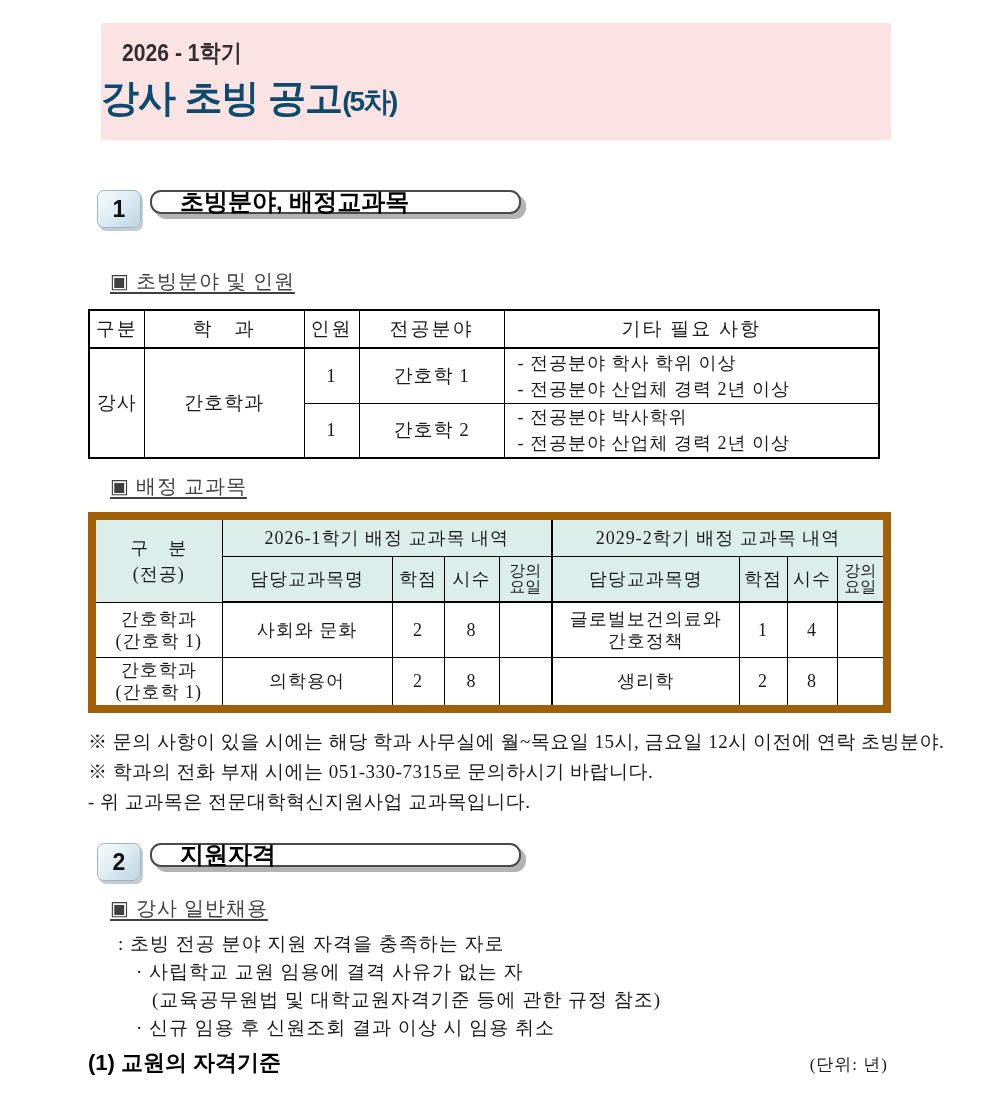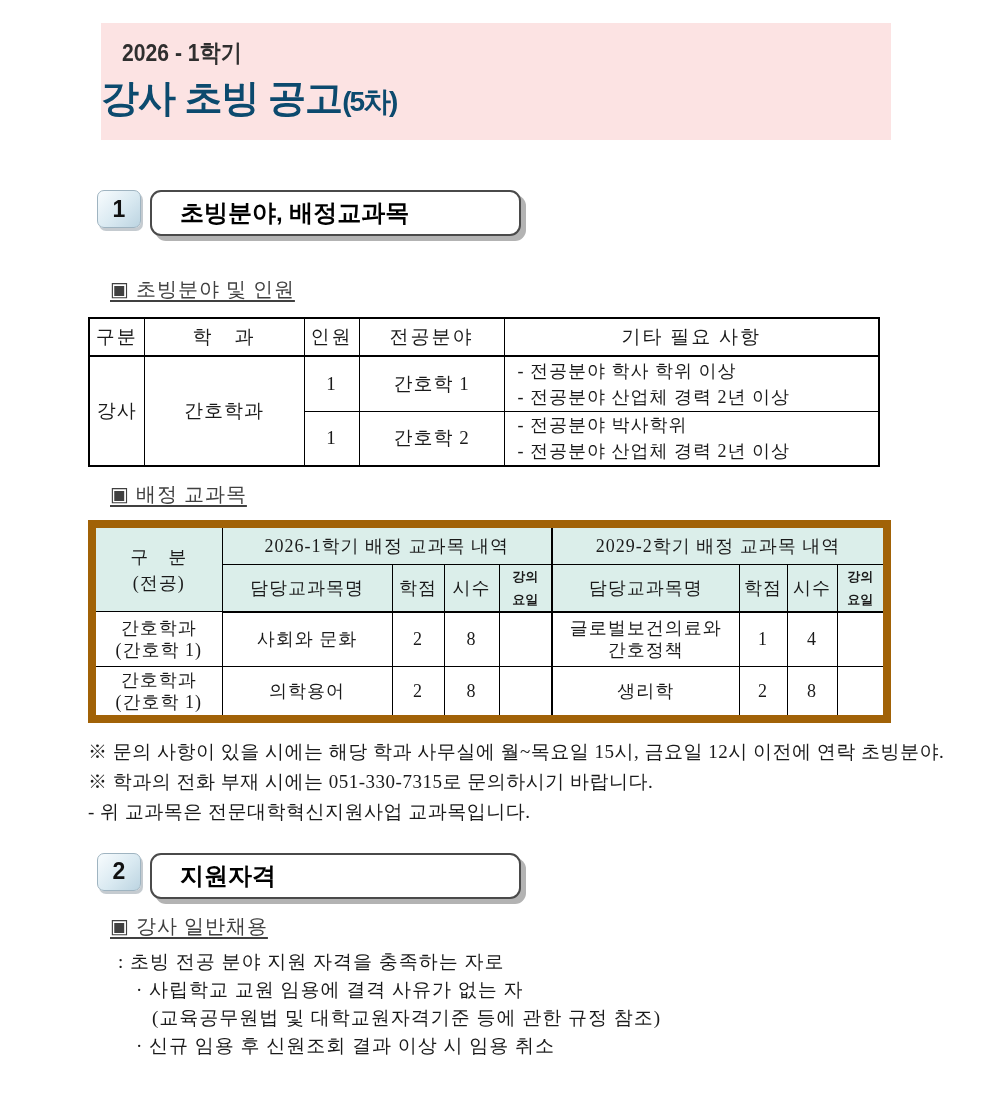--- a/index.html
+++ b/index.html
@@ -40,21 +40,21 @@
   .badge {
     width: 44px; height: 38px; flex: 0 0 44px;
     background: linear-gradient(135deg, #f8fcfe 0%, #d9e9f1 55%, #bcd4e1 100%);
     border: 1px solid #9fb4c1; border-radius: 7px;
     box-shadow: 2px 3px 0 rgba(150,160,170,.55);
     display: flex; align-items: center; justify-content: center;
     font-family: "Liberation Sans", "DejaVu Sans", sans-serif;
     font-weight: bold; font-size: 23px; color: #111;
   }
   .title-box {
-    margin-left: 9px; width: 371px; height: 46px;
+    margin-left: 9px; width: 371px; height: 24px;
     background: #ffffff;
     border: 2px solid #4a4a4a; border-radius: 11px;
     box-shadow: 5px 5px 0 #b3b3b3;
     display: flex; align-items: center;
     padding-left: 28px;
     font-family: "Liberation Sans", "DejaVu Sans", sans-serif;
     font-weight: bold; font-size: 24px; color: #000;
   }
 
   
@@ -80,21 +80,21 @@
   .recruit-table td.req {
     text-align: left; padding-left: 13px;
     white-space: pre-line; line-height: 26px; font-size: 18px;
   }
 
   .assign-table { margin-top: 12px; width: 795px; font-size: 18px; }
   .assign-table { border: 8px solid #a16207; }
   .assign-table th { font-weight: normal; background: #dbeeea; letter-spacing: 1px; }
   .assign-table tr.hrowA th { height: 40px; }
   .assign-table tr.hrowB th { height: 46px; border-bottom: 2px solid #000; }
-  .assign-table th.day-h { font-size: 13px; line-height: 23px; white-space: pre-line; letter-spacing: 0; font-weight: bold; }
+  .assign-table th.day-h { font-size: 16px; line-height: 16px; white-space: pre-line; letter-spacing: 0; }
   .assign-table th.group-h { white-space: pre-line; line-height: 26px; }
   .assign-table td { height: 55px; white-space: pre-line; line-height: 22px; letter-spacing: 1px; }
   .assign-table tr.drow2 td { height: 52px; }
   .assign-table .sem2-b { border-left: 2px solid #000; }
 
   
   .notes { margin: 14px 0 0 88px; width: 866px; font-size: 19px; }
   .notes p {
     padding-left: 28px; text-indent: -28px;
     line-height: 30px; letter-spacing: 0.5px;
@@ -242,14 +242,18 @@
   </div>
 
   <div class="sub-heading h-general">▣ 강사 일반채용</div>
   <div class="qual">
     <div class="q-line q1">: 초빙 전공 분야 지원 자격을 충족하는 자로</div>
     <div class="q-line q2">· 사립학교 교원 임용에 결격 사유가 없는 자</div>
     <div class="q-line q3">(교육공무원법 및 대학교원자격기준 등에 관한 규정 참조)</div>
     <div class="q-line q4">· 신규 임용 후 신원조회 결과 이상 시 임용 취소</div>
   </div>
 
+  <div class="footer-line">
+    <div class="item-title">(1) 교원의 자격기준</div>
+    <div class="unit-label">(단위: 년)</div>
+  </div>
 
 </div>
 
 </body></html>

